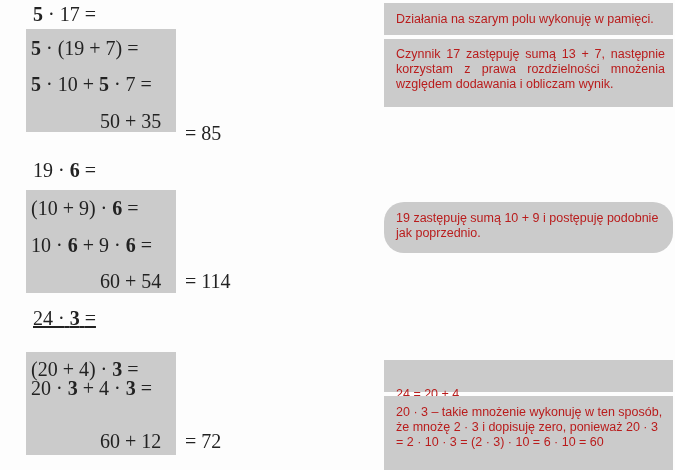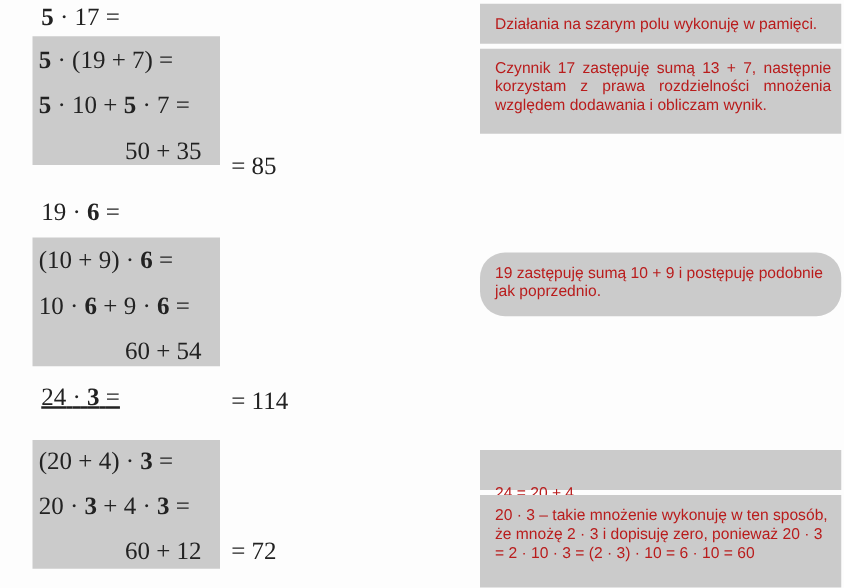--- a/index.html
+++ b/index.html
@@ -29,31 +29,31 @@
 <div class="line" style="left:33px;top:158px;">
   <span>19</span>
   <span>·</span>
   <span class="b">6</span>
   <span>=</span>
 </div>
 <div class="gray" style="left:26px;top:190px;width:150px;height:103px;"></div>
 <div class="line" style="left:31px;top:196px;"><span>(10 + 9) · </span><span class="b">6</span><span> =</span></div>
 <div class="line" style="left:31px;top:233px;"><span>10 · </span><span class="b">6</span><span> + 9 · </span><span class="b">6</span><span> =</span></div>
 <div class="line" style="left:100px;top:269px;">60 + 54</div>
-<div class="line" style="left:185px;top:269px;margin-top:40px;">= 114</div>
+<div class="line" style="left:185px;top:269px;">= 114</div>
 
 <div class="line" style="left:33px;top:306px;text-decoration:underline;">
   <span>24</span>
   <span>·</span>
   <span class="b">3</span>
   <span>=</span>
 </div>
 <div class="gray" style="left:26px;top:352px;width:150px;height:103px;"></div>
 <div class="line" style="left:31px;top:357px;"><span>(20 + 4) · </span><span class="b">3</span><span> =</span></div>
-<div class="line" style="left:31px;top:393px;"><span>20 · </span><span class="b">3</span><span> + 4 · </span><span class="b">3</span><span> =</span></div>
+<div class="line" style="left:31px;top:376px;"><span>20 · </span><span class="b">3</span><span> + 4 · </span><span class="b">3</span><span> =</span></div>
 <div class="line" style="left:100px;top:429px;">60 + 12</div>
 <div class="line" style="left:185px;top:429px;">= 72</div>
 
 <div class="note" style="left:384px;top:3px;width:289px;height:32px;padding-top:9px;">Działania na szarym polu wykonuję w pamięci.</div>
 <div class="note" style="left:384px;top:39px;width:289px;height:68px;padding-top:8px;text-align:justify;">Czynnik 17 zastępuję sumą 13 + 7, następnie korzystam z prawa rozdzielności mnożenia względem dodawania i obliczam wynik.</div>
 <div class="note" style="left:384px;top:202px;width:289px;height:51px;padding-top:9px;border-radius:20px;">19 zastępuję sumą 10 + 9 i postępuję podobnie jak poprzednio.</div>
 <div class="note" style="left:384px;top:360px;width:289px;height:32px;padding-top:27px;">24 = 20 + 4</div>
 <div class="note" style="left:384px;top:396px;width:289px;height:89px;padding-top:9px;">20 · 3 – takie mnożenie wykonuję w ten sposób, że mnożę 2 · 3 i dopisuję zero, ponieważ 20 · 3 = 2 · 10 · 3 = (2 · 3) · 10 = 6 · 10 = 60</div>
 
 </body></html>

